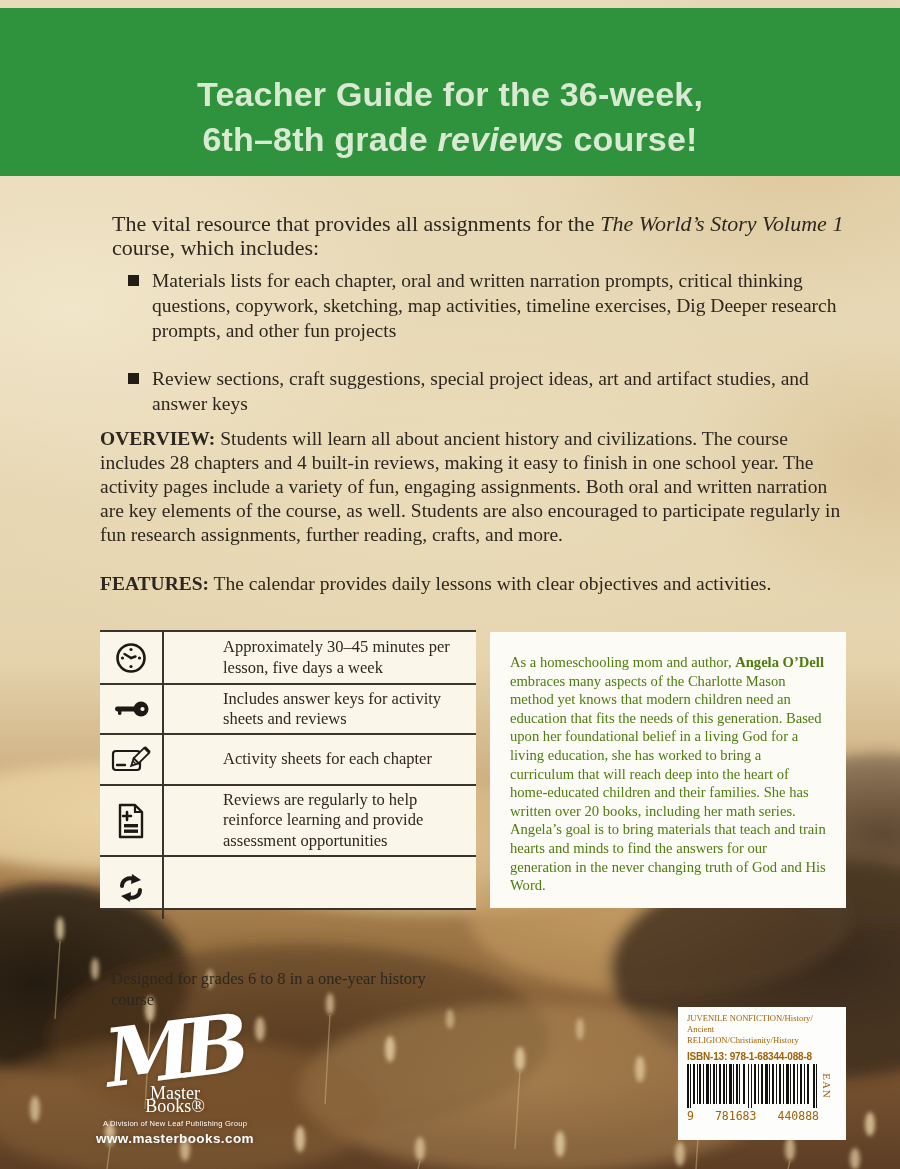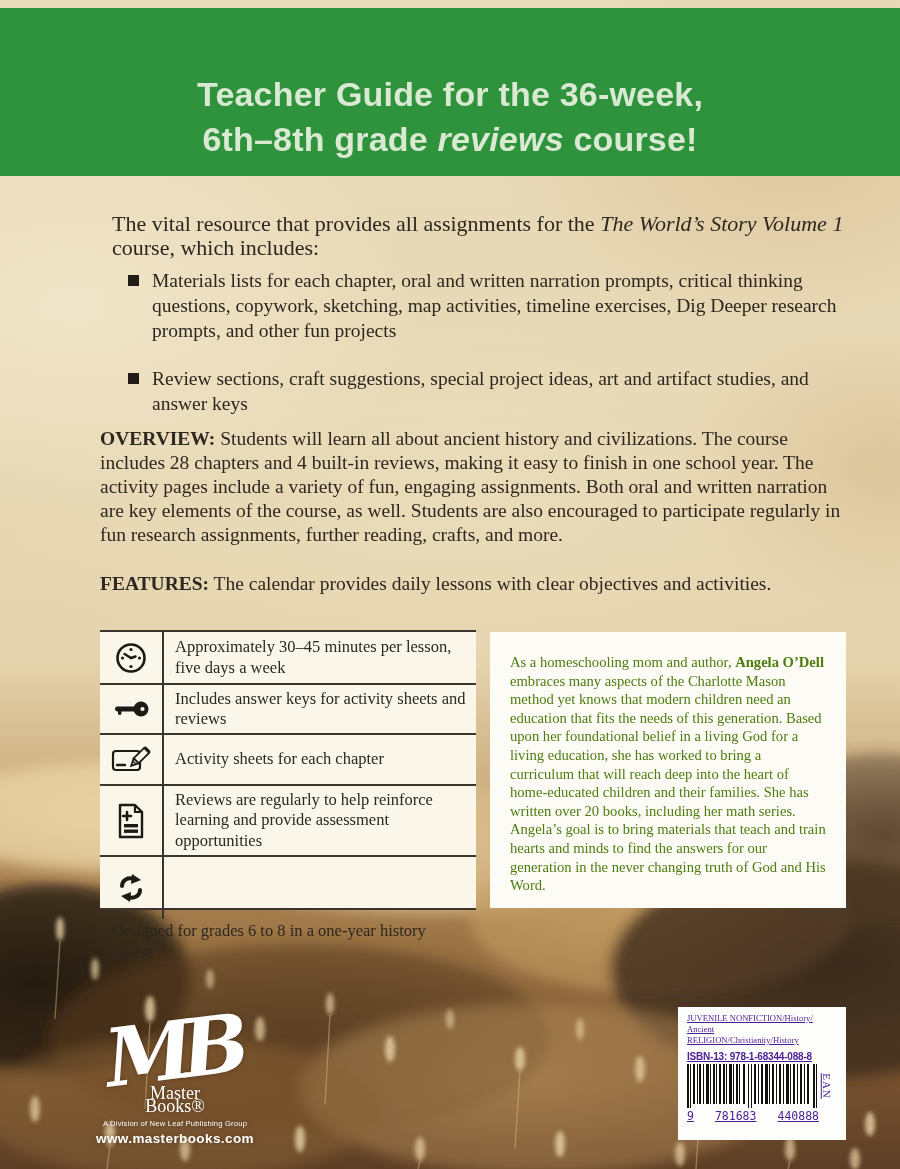--- a/index.html
+++ b/index.html
@@ -43,42 +43,42 @@
   .bullets li{position:relative;padding-left:24px;font-size:19.5px;line-height:25px;margin-bottom:23px;}
   .sq{position:absolute;left:0;top:7px;width:11px;height:11px;background:#211c15;}
   .overview{position:absolute;left:100px;top:427px;width:750px;z-index:5;
     font-size:19.5px;line-height:24px;margin:0;}
   .featline{position:absolute;left:100px;top:572px;width:750px;z-index:5;
     font-size:19.5px;line-height:24px;margin:0;}
   .b{font-weight:bold;}
   
   .ftable{position:absolute;left:100px;top:630px;width:376px;z-index:5;
     background:#faf6ea;border-top:2px solid #39342c;border-bottom:2px solid #39342c;box-sizing:border-box;}
-  .frow{display:flex;align-items:center;border-bottom:2px solid #39342c;}
+  .frow{display:flex;align-items:center;border-bottom:2px solid #39342c;gap:48px;}
   .frow:last-child{border-bottom:none;flex-direction:column;}
   .frow.h1{height:51px}.frow.h2{height:48px}.frow.h3{height:49px}.frow.h4{height:69px}.frow.h5{height:51px}
   .ficon{width:62px;align-self:stretch;flex:0 0 62px;border-right:2px solid #39342c;
     display:flex;align-items:center;justify-content:center;}
   .ftext{padding:2px 8px 2px 11px;font-size:16.5px;line-height:20.5px;color:#2d271f;}
   
   .bio{position:absolute;left:490px;top:632px;width:356px;height:276px;z-index:5;
     background:#fdfbf5;box-sizing:border-box;padding:21px 20px;color:#4d7c0f;
     font-size:14.6px;line-height:18.6px;}
   
   .logo{position:absolute;left:80px;top:1012px;width:190px;z-index:6;color:#fff;text-align:center;
     text-shadow:0 0 4px rgba(60,40,20,.5);}
   .monogram{font-family:"DejaVu Serif",serif;font-style:italic;font-weight:bold;
     font-size:80px;line-height:78px;letter-spacing:-12px;transform:rotate(-7deg);
     display:inline-block;margin-left:-8px;}
   .pubname{font-size:18px;line-height:19px;margin-top:-6px;}
   .division{font-family:"Liberation Sans",sans-serif;font-size:7.6px;line-height:10px;margin-top:3px;letter-spacing:.2px;}
   .website{font-family:"Liberation Sans",sans-serif;font-weight:bold;font-size:13.5px;letter-spacing:.4px;margin-top:2px;}
   
   .bcbox{position:absolute;left:678px;top:1007px;width:168px;height:133px;z-index:6;
-    background:#fdfdfb;box-sizing:border-box;padding:6px 7px 4px 9px;color:#4c1d95;text-decoration:underline;}
+    background:#fdfdfb;box-sizing:border-box;padding:6px 7px 4px 9px;color:#a16207;}
   .cats{font-size:8.6px;line-height:11px;}
   .isbn{font-family:"Liberation Sans",sans-serif;font-weight:bold;font-size:10px;margin-top:5px;letter-spacing:-.2px;}
   .barsrow{display:flex;margin-top:2px;}
   .ean{width:16px;display:flex;align-items:center;justify-content:center;}
   .ean span{transform:rotate(90deg);font-size:11px;letter-spacing:1px;}
   .digits{display:flex;width:132px;justify-content:space-between;
     font-family:"DejaVu Sans Mono",monospace;font-size:11.5px;margin-top:1px;}
 </style>
 </head>
 <body>

